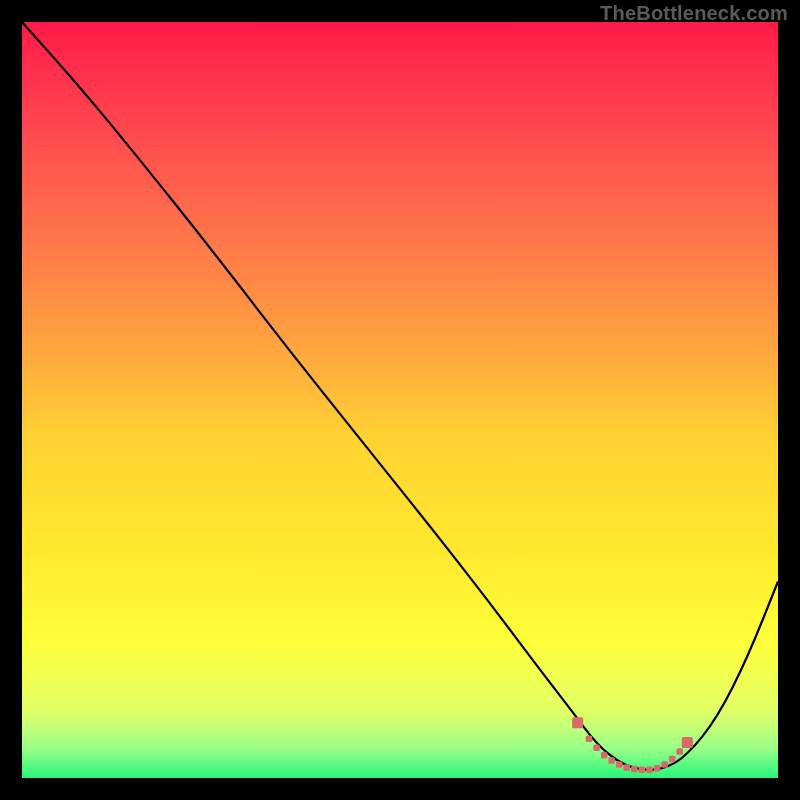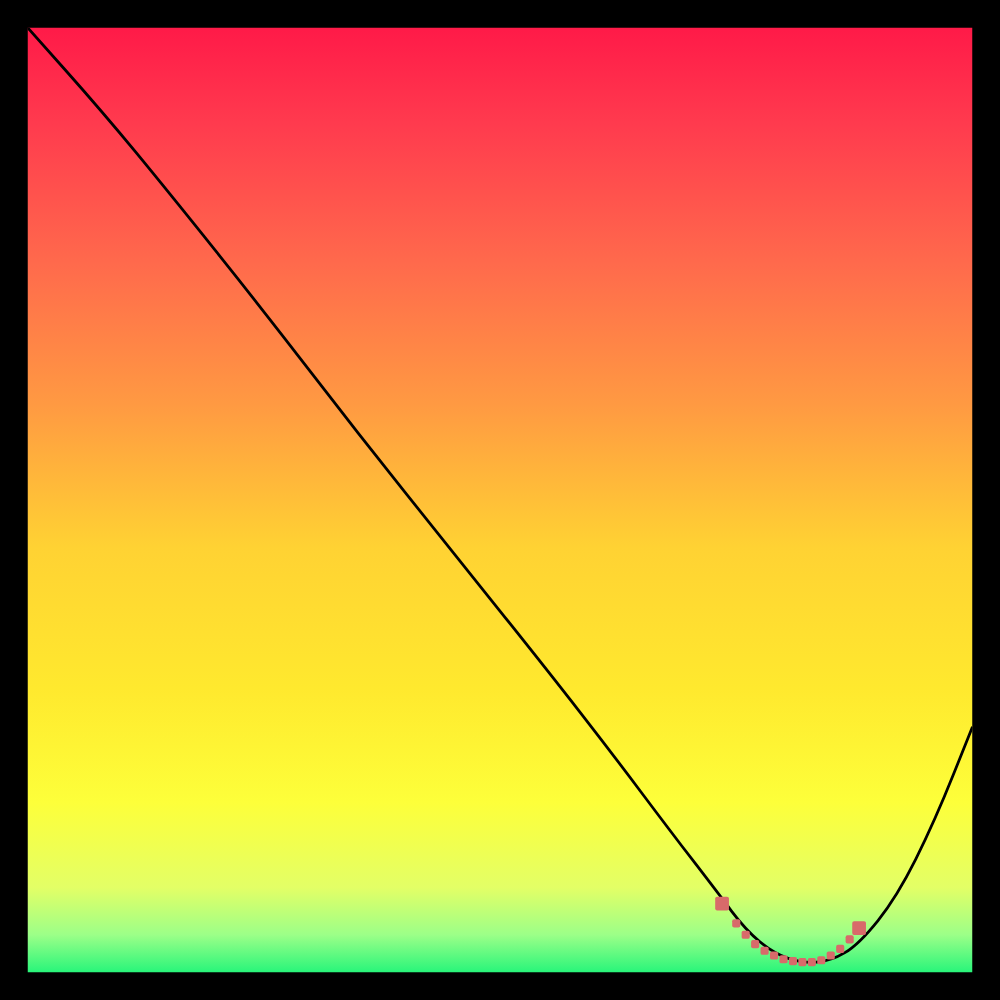--- a/index.html
+++ b/index.html
@@ -70,13 +70,14 @@
           <rect x="616.67" y="744.434" width="6.5" height="6.5" rx="1.5" fill="#d86a6a"></rect>
           <rect x="624.23" y="744.434" width="6.5" height="6.5" rx="1.5" fill="#d86a6a"></rect>
           <rect x="631.79" y="742.922" width="6.5" height="6.5" rx="1.5" fill="#d86a6a"></rect>
           <rect x="639.35" y="739.142" width="6.5" height="6.5" rx="1.5" fill="#d86a6a"></rect>
           <rect x="646.91" y="733.85" width="6.5" height="6.5" rx="1.5" fill="#d86a6a"></rect>
           <rect x="654.47" y="726.29" width="6.5" height="6.5" rx="1.5" fill="#d86a6a"></rect>
           <rect x="659.78" y="714.968" width="11" height="11" rx="1.5" fill="#d86a6a"></rect>
         </g>
       </svg>
   </div>
+  <div class="watermark">TheBottleneck.com</div>
 </div>
 
 </body></html>

